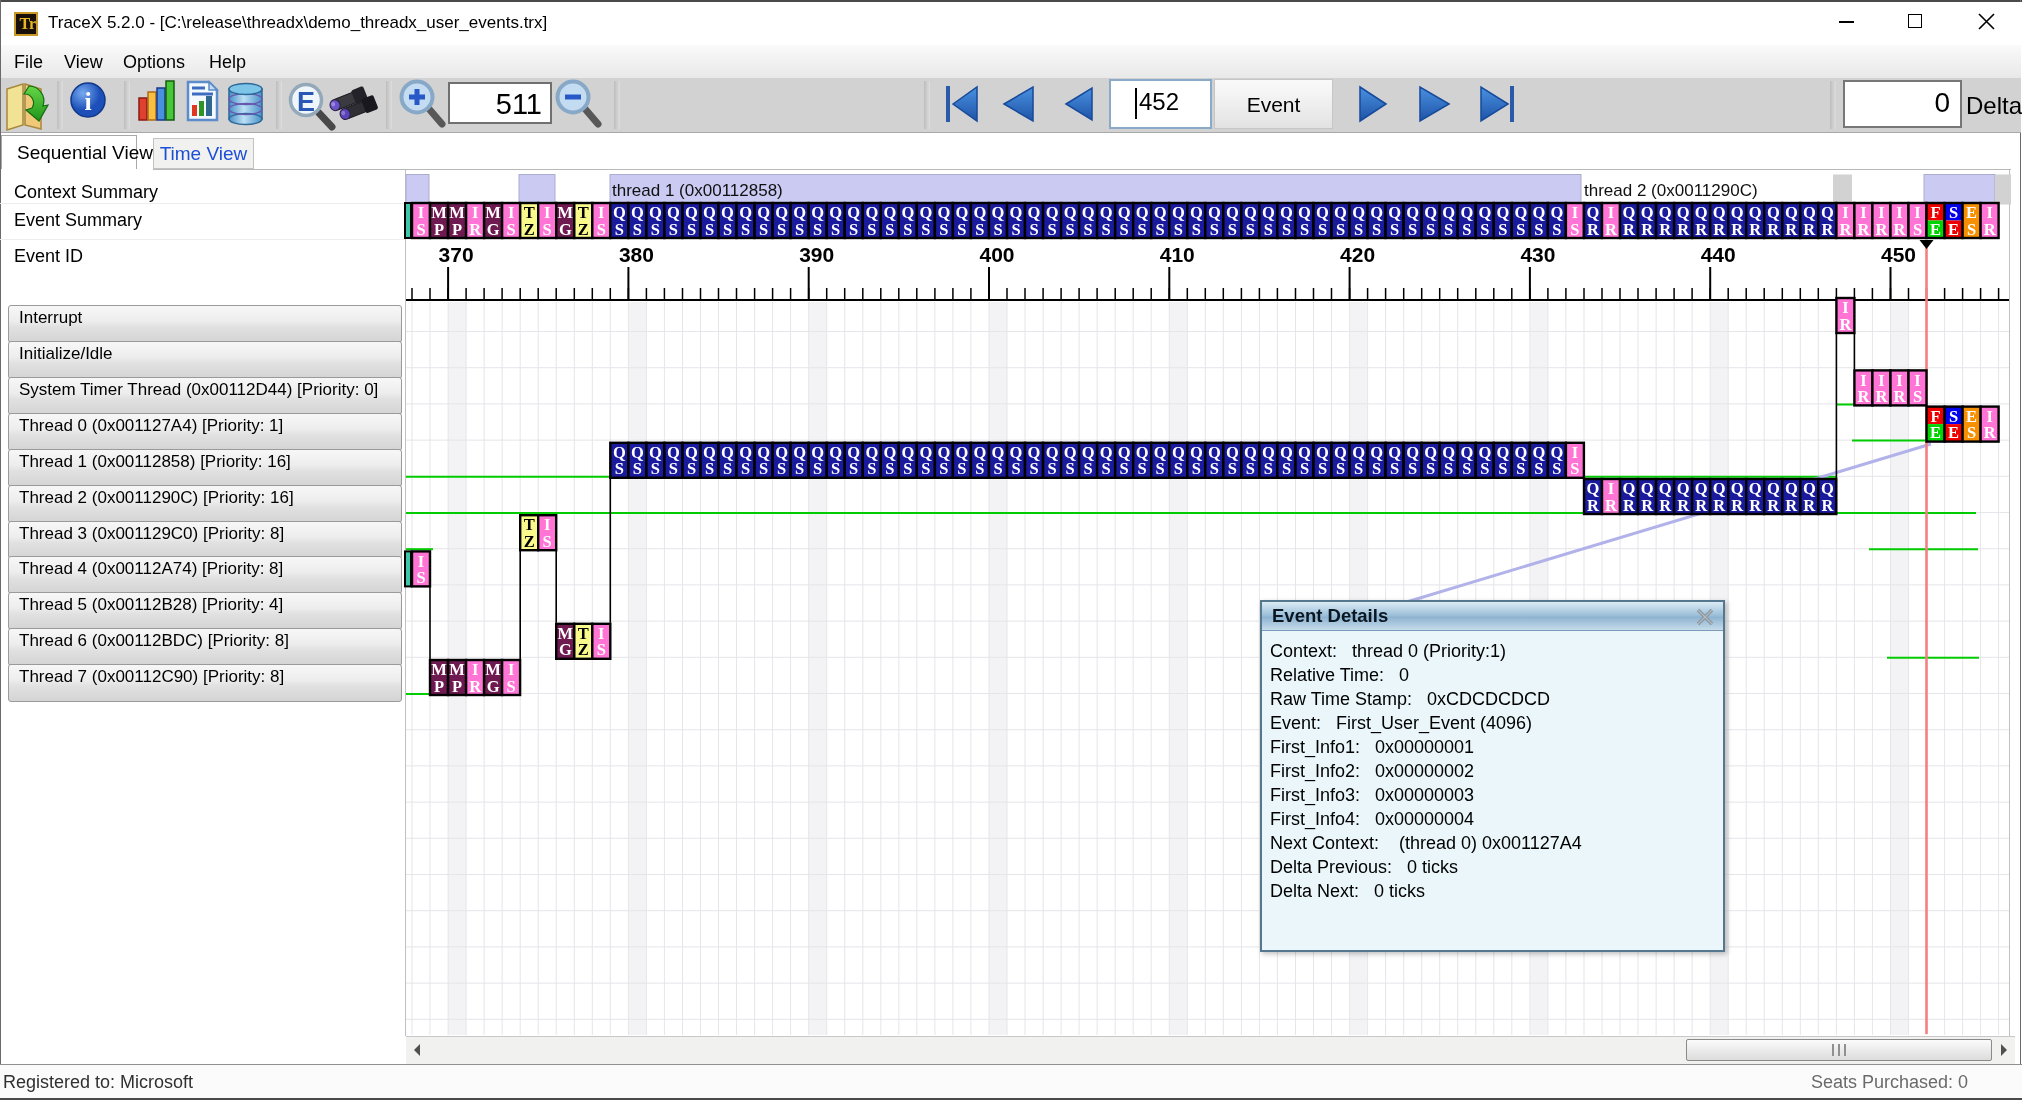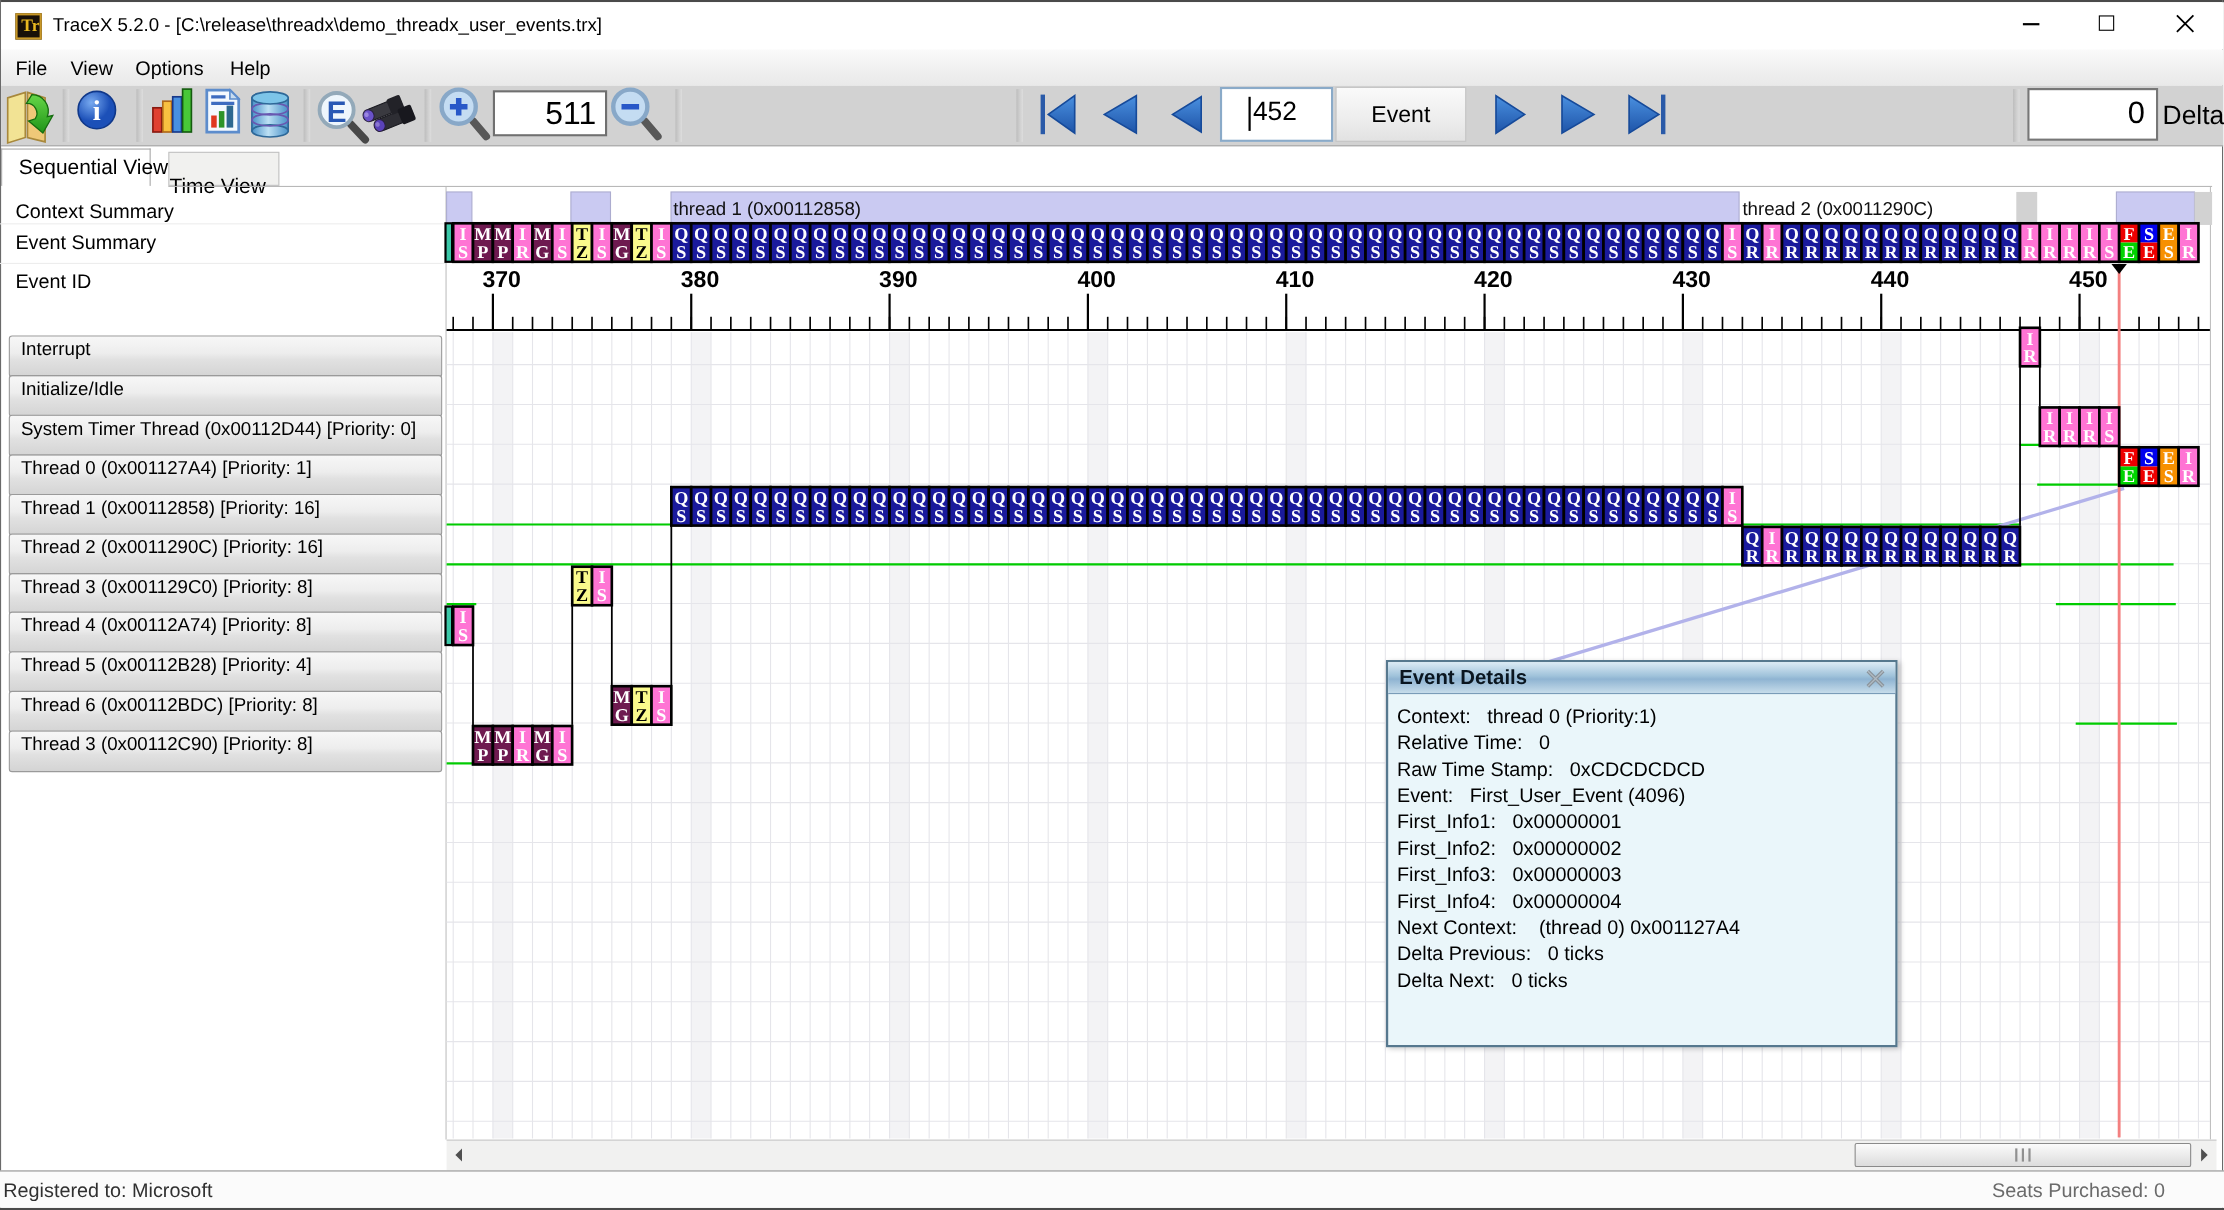--- a/index.html
+++ b/index.html
@@ -112,41 +112,41 @@
 <line x1="565" y1="97" x2="581" y2="97" stroke="#2858C8" stroke-width="5"></line>
 <polygon points="953,104 977,87 977,121" fill="url(#gdb)" stroke="#164A9A" stroke-width="1.5"></polygon>
 <rect x="946" y="86" width="4" height="36" fill="#2A5AA8"></rect>
 <polygon points="1004,104 1033,87 1033,121" fill="url(#gdb)" stroke="#164A9A" stroke-width="1.5"></polygon>
 <polygon points="1066,104 1092,88 1092,120" fill="url(#gdb)" stroke="#164A9A" stroke-width="1.5"></polygon>
 <polygon points="1386,104 1360,87 1360,121" fill="url(#gdb)" stroke="#164A9A" stroke-width="1.5"></polygon>
 <polygon points="1449,104 1420,87 1420,121" fill="url(#gdb)" stroke="#164A9A" stroke-width="1.5"></polygon>
 <polygon points="1508,104 1481,87 1481,121" fill="url(#gdb)" stroke="#164A9A" stroke-width="1.5"></polygon>
 <rect x="1510" y="86" width="4" height="36" fill="#2A5AA8"></rect>
   </svg>
-<div class="abs" style="left:153px;top:138px;width:101px;height:31px;background:#F1F1EF;border:1px solid #C2C2C2;font-size:19px;color:#000000;padding-top:20px">Time View</div>
+<div class="abs" style="left:153px;top:138px;width:101px;height:31px;background:#F1F1EF;border:1px solid #C2C2C2;font-size:19px;color:#1d4ed8;text-align:center;padding-top:4px">Time View</div>
 <div class="abs" style="left:153px;top:168.5px;width:1858px;height:1px;background:#B8B8B8"></div>
 <div class="abs" style="left:1px;top:135px;width:136px;height:34px;background:#FFF;border:1px solid #A8A8A8;border-bottom:none;font-size:19px;color:#000;padding:6px 0 0 15px;white-space:nowrap">Sequential View</div>
 <div class="abs" style="left:14px;top:182px;font-size:18px;color:#000">Context Summary</div>
 <div class="abs" style="left:14px;top:210px;font-size:18px;color:#000">Event Summary</div>
 <div class="abs" style="left:14px;top:246px;font-size:18px;color:#000">Event ID</div>
 <div class="abs" style="left:0;top:203px;width:405px;height:1px;background:#EDEDED"></div>
 <div class="abs" style="left:0;top:239px;width:405px;height:1px;background:#EDEDED"></div>
 <div class="abs" style="left:405px;top:170px;width:1px;height:866px;background:#C0C0C0"></div>
 <div class="abs" style="left:2009px;top:170px;width:1px;height:866px;background:#C0C0C0"></div>
 <div class="btn" style="top:305px">Interrupt</div>
 <div class="btn" style="top:341px">Initialize/Idle</div>
 <div class="btn" style="top:377px">System Timer Thread (0x00112D44) [Priority: 0]</div>
 <div class="btn" style="top:413px">Thread 0 (0x001127A4) [Priority: 1]</div>
 <div class="btn" style="top:449px">Thread 1 (0x00112858) [Priority: 16]</div>
 <div class="btn" style="top:485px">Thread 2 (0x0011290C) [Priority: 16]</div>
 <div class="btn" style="top:521px">Thread 3 (0x001129C0) [Priority: 8]</div>
 <div class="btn" style="top:556px">Thread 4 (0x00112A74) [Priority: 8]</div>
 <div class="btn" style="top:592px">Thread 5 (0x00112B28) [Priority: 4]</div>
 <div class="btn" style="top:628px">Thread 6 (0x00112BDC) [Priority: 8]</div>
-<div class="btn" style="top:664px">Thread 3 (0x00112C90) [Priority: 8]</div>
+<div class="btn" style="top:664px">Thread 7 (0x00112C90) [Priority: 8]</div>
 <svg class="abs" style="left:0;top:0" width="2022" height="1100" viewBox="0 0 2022 1100">
     <rect x="448.1" y="302.0" width="18.0" height="733.0" fill="#F3F3F5"></rect>
 <rect x="628.4" y="302.0" width="18.0" height="733.0" fill="#F3F3F5"></rect>
 <rect x="808.7" y="302.0" width="18.0" height="733.0" fill="#F3F3F5"></rect>
 <rect x="989.0" y="302.0" width="18.0" height="733.0" fill="#F3F3F5"></rect>
 <rect x="1169.3" y="302.0" width="18.0" height="733.0" fill="#F3F3F5"></rect>
 <rect x="1349.6" y="302.0" width="18.0" height="733.0" fill="#F3F3F5"></rect>
 <rect x="1529.9" y="302.0" width="18.0" height="733.0" fill="#F3F3F5"></rect>
 <rect x="1710.2" y="302.0" width="18.0" height="733.0" fill="#F3F3F5"></rect>
 <rect x="1890.5" y="302.0" width="18.0" height="733.0" fill="#F3F3F5"></rect>

